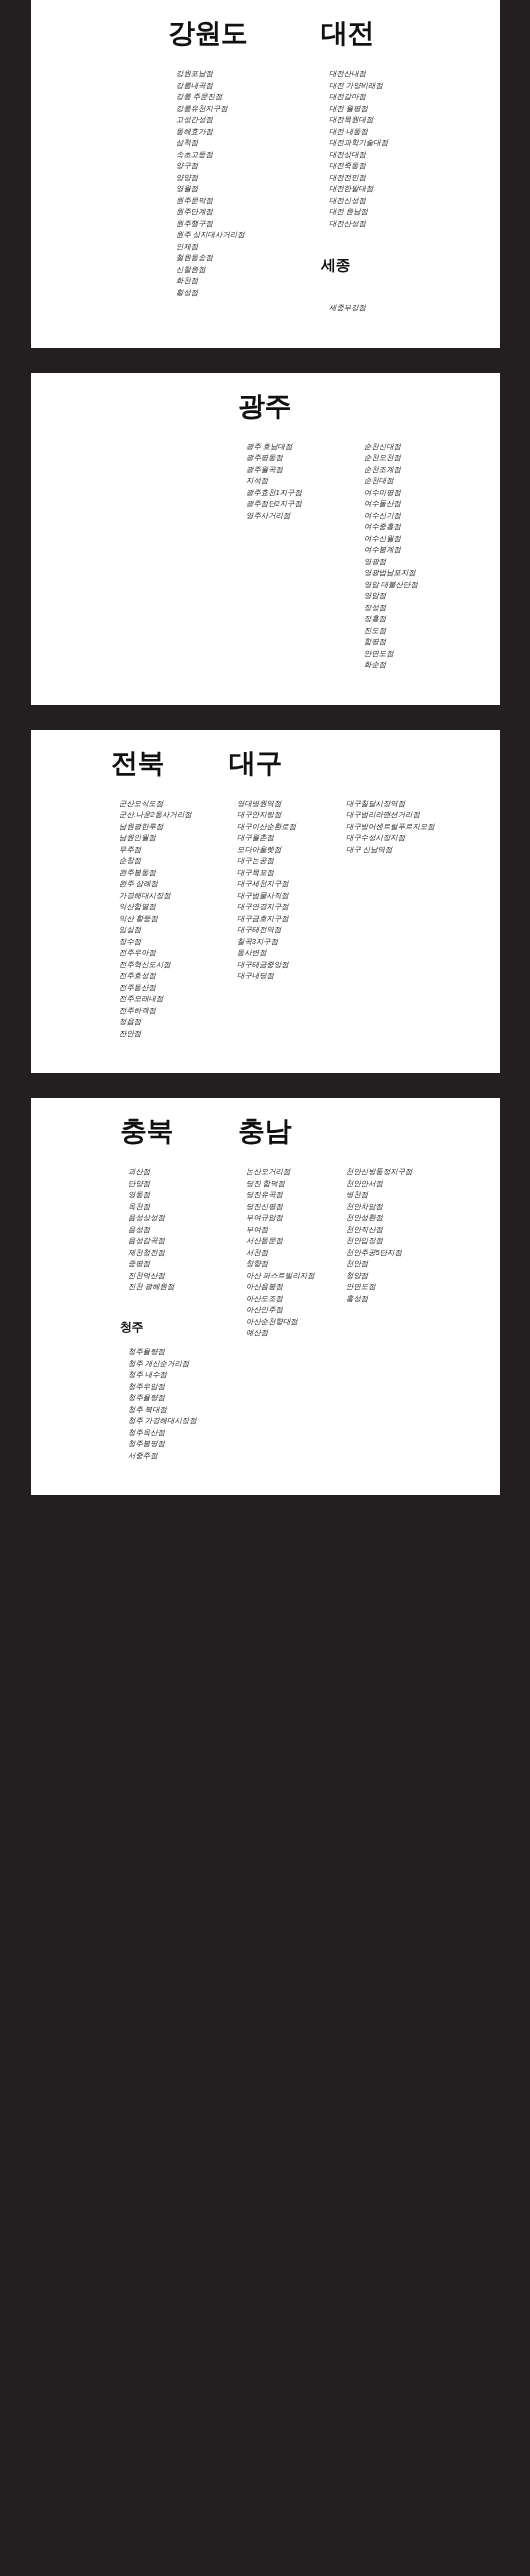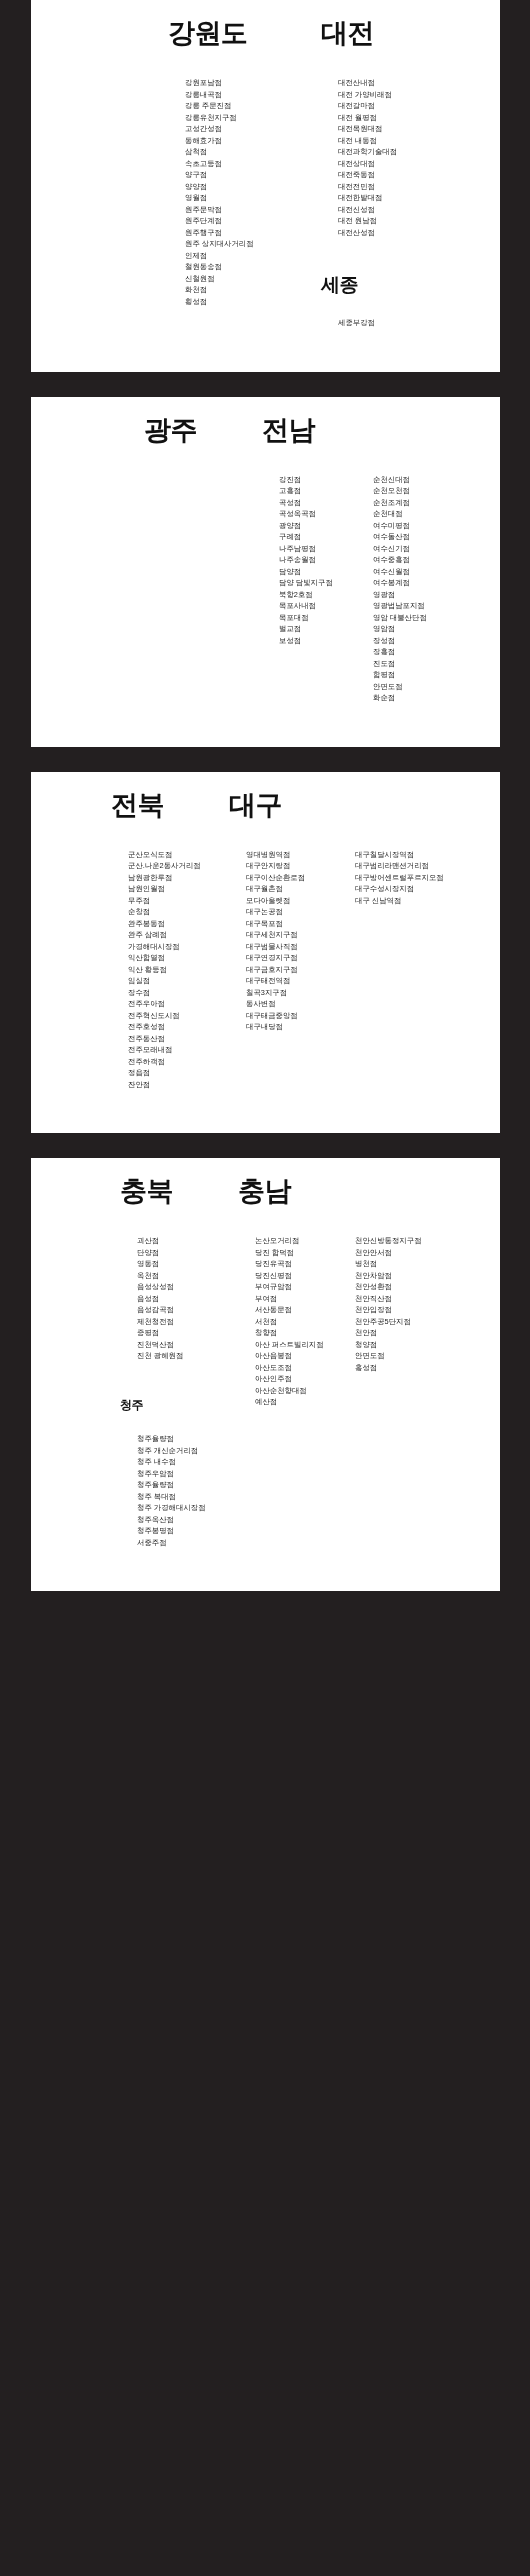--- a/index.html
+++ b/index.html
@@ -39,22 +39,23 @@
     color: #111111;
     margin: 0 0 13px 0;
     line-height: 1;
     white-space: nowrap;
   }
   .region-title.sub {
     margin-top: 20px;
   }
   .store-list {
     list-style: none;
-    margin: 17px;
+    margin: 8px;
     padding: 0;
+    font-style: italic;
   }
   .store-list li {
     font-size: 7.4px;
     line-height: 11.5px;
     color: #1b1b1b;
     white-space: nowrap;
     font-weight: 400;
   }
   .subcols {
     display: flex;
@@ -114,54 +115,43 @@
           <li>대전 내동점</li>
           <li>대전과학기술대점</li>
           <li>대전상대점</li>
           <li>대전죽동점</li>
           <li>대전전민점</li>
           <li>대전한밭대점</li>
           <li>대전신성점</li>
           <li>대전 원남점</li>
           <li>대전산성점</li>
         </ul>
-        <h2 class="region-title sub" style="font-size:19px;margin-bottom:6px;">세종</h2>
+        <h2 class="region-title sub" style="font-size:15px;margin-bottom:22px;">세종</h2>
         <ul class="store-list">
           <li>세종부강점</li>
         </ul>
       </div>
     </div>
   </section>
 
   <section class="panel">
     <div class="panel-inner">
       <div class="region-col col-w-200">
         <h2 class="region-title">광주</h2>
-      </div>
-
-      <div class="region-col col-w-160">
-        <h2 class="region-title">전남</h2>
-        <ul class="store-list">
-          <li>강진점</li>
-          <li>고흥점</li>
-          <li>곡성점</li>
-          <li>곡성옥곡점</li>
-          <li>광양점</li>
-          <li>구례점</li>
-          <li>나주남평점</li>
-          <li>나주송월점</li>
-          <li>담양점</li>
-          <li>담양 담빛지구점</li>
-          <li>북항2호점</li>
-          <li>목포사내점</li>
-          <li>목포대점</li>
-          <li>벌교점</li>
-          <li>보성점</li>
-        </ul>
-      </div>
+        <ul class="store-list">
+          <li>광주 호남대점</li>
+          <li>광주평동점</li>
+          <li>광주월곡점</li>
+          <li>지석점</li>
+          <li>광주효천1지구점</li>
+          <li>광주점단2지구점</li>
+          <li>영주사거리점</li>
+        </ul>
+      </div>
+
 
       <div class="region-col col-w-200">
         <h2 class="region-title" style="visibility:hidden;">.</h2>
         <ul class="store-list">
           <li>순천신대점</li>
           <li>순천오천점</li>
           <li>순천조계점</li>
           <li>순천대점</li>
           <li>여수미평점</li>
           <li>여수돌산점</li>

